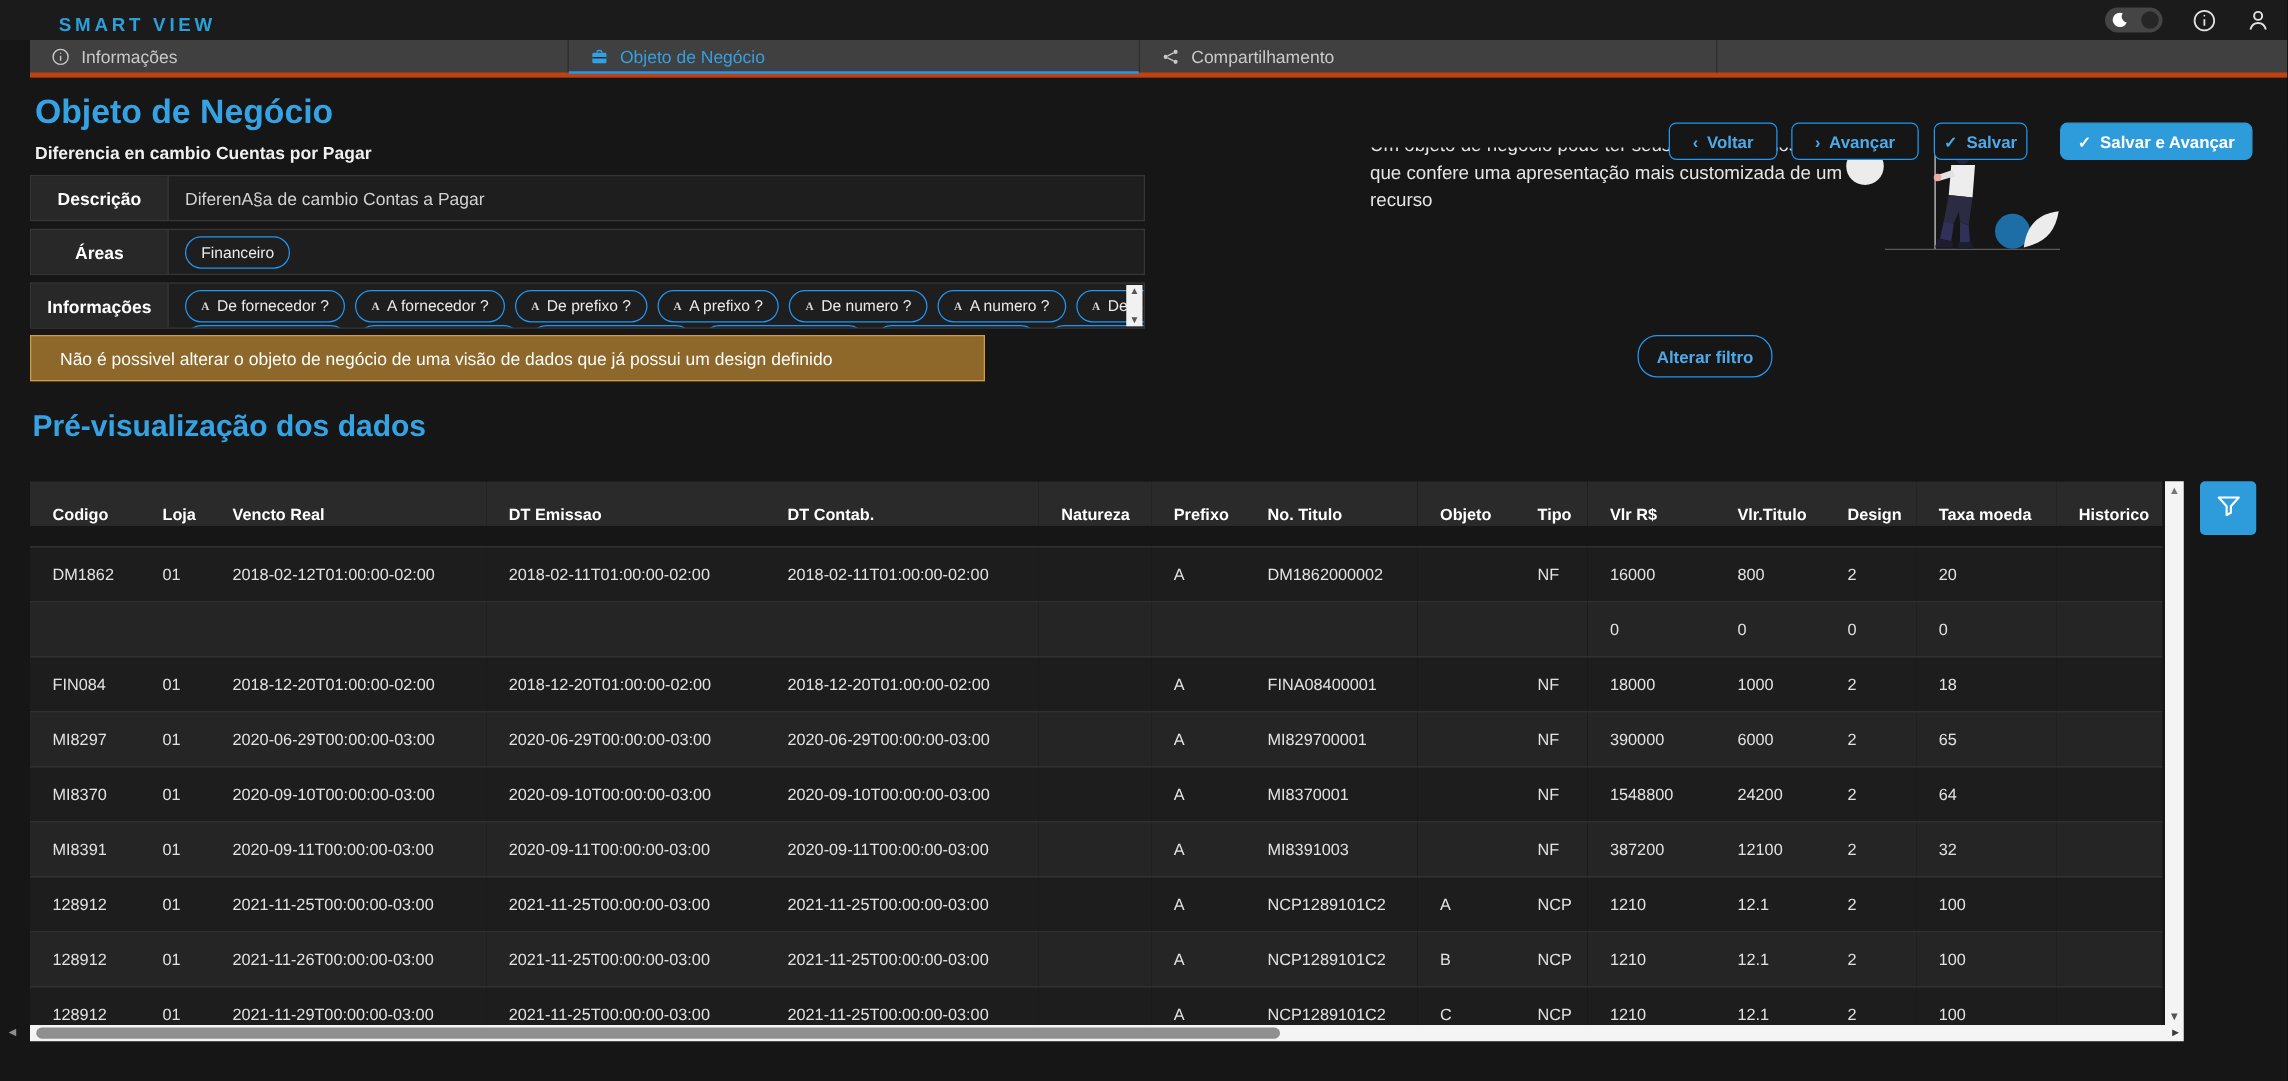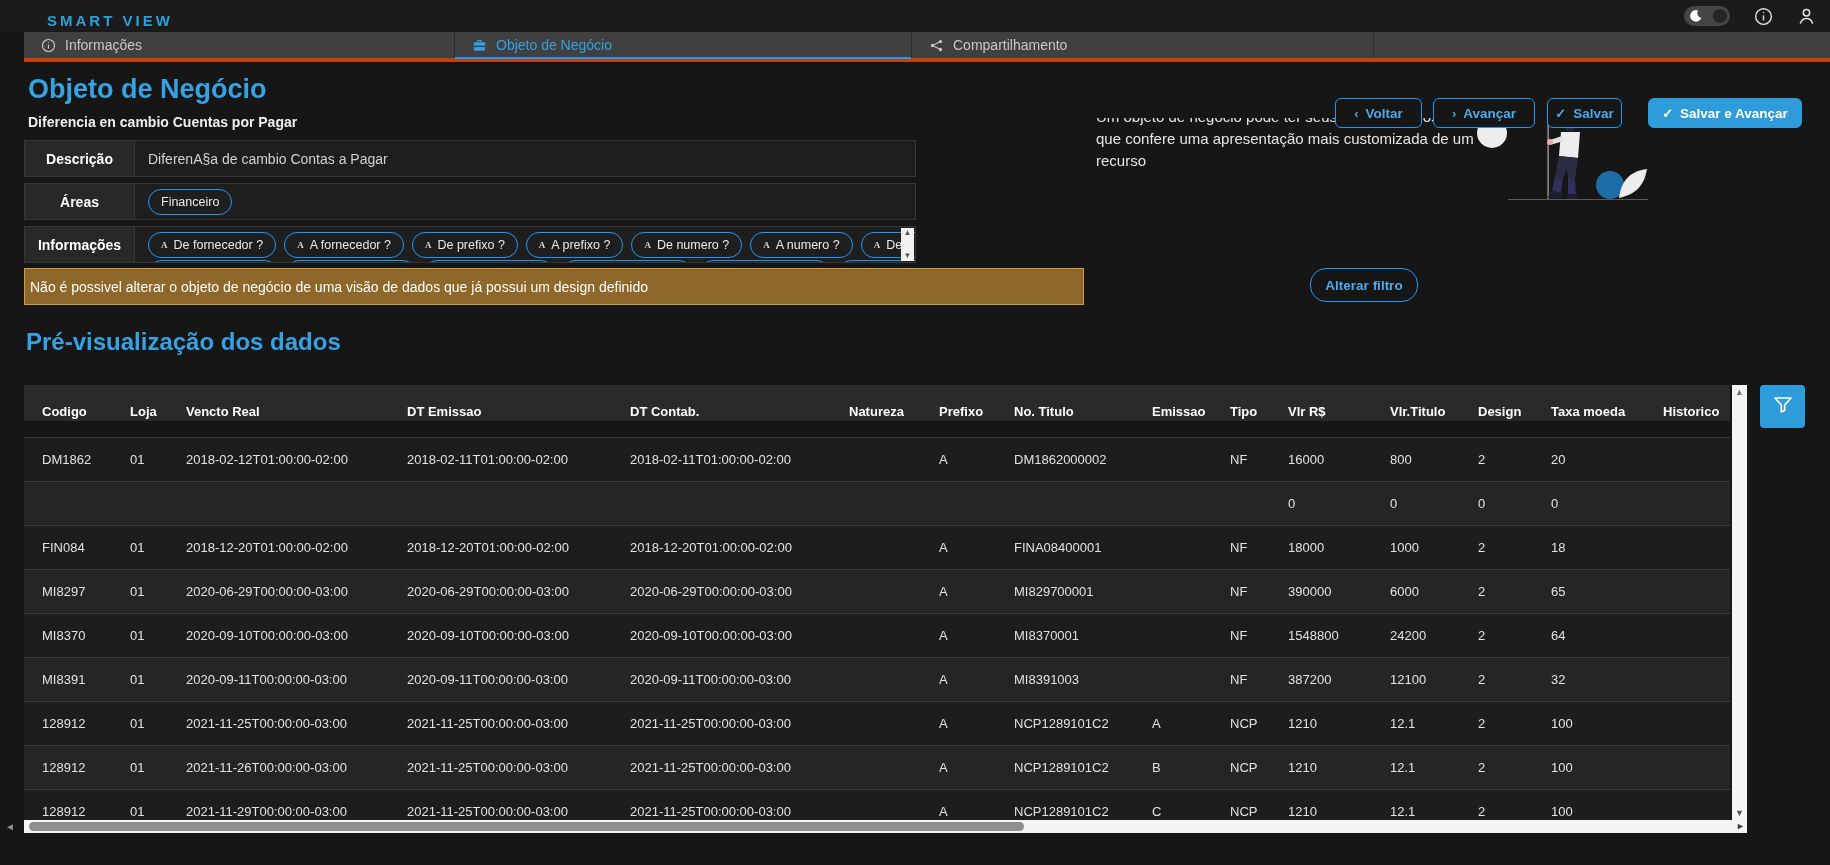--- a/index.html
+++ b/index.html
@@ -43,21 +43,21 @@
   .frow-label { width:110px; background:#282828; color:#fff; font-weight:bold; font-size:14px; display:flex; align-items:center; justify-content:center; border-right:1px solid #363636; }
   .frow-value { flex:1; display:flex; align-items:center; padding-left:13px; color:#d2d2d2; font-size:14px; position:relative; overflow:hidden; }
   .chips { display:flex; gap:8px; align-items:center; }
   .chip { height:26px; border:1px solid #2196f3; border-radius:13px; display:inline-flex; align-items:center; gap:6px; padding:0 12px; color:#eaeaea; font-size:12.5px; white-space:nowrap; cursor:pointer; background:transparent; }
   .chip-a { font-size:9px; font-weight:bold; color:#d8d8d8; font-family:"Liberation Serif", serif; }
   .chips-row2 { position:absolute; left:13px; top:33px; display:flex; gap:8px; }
   .chip.ghost { width:130px; }
   .mini-vscroll { position:absolute; right:1px; top:1px; bottom:1px; width:13px; background:#f1f1f1; display:flex; flex-direction:column; justify-content:space-between; align-items:center; cursor:pointer; }
   .mini-vscroll span { font-size:8px; color:#555; line-height:10px; }
 
-  .warning { position:absolute; left:24px; top:268px; width:1060px; height:37px; background:#8d682a; border:1px solid #d19b3f; color:#fdfdfd; display:flex; align-items:center; padding-left:5px; font-size:14px; z-index:3;text-align:center; }
+  .warning { position:absolute; left:24px; top:268px; width:764px; height:37px; background:#8d682a; border:1px solid #d19b3f; color:#fdfdfd; display:flex; align-items:center; padding-left:23px; font-size:14px; z-index:3;text-align:center; }
 
   .preview-title { position:absolute; left:26px; top:328px; font-size:24px; font-weight:bold; color:#35a3e3; }
 
   
   .table-clip { position:absolute; left:24px; top:385px; width:1706px; height:435px; overflow:hidden; }
   table { border-collapse:collapse; table-layout:fixed; width:1706px; }
   thead th { height:36px; background:#2a2a2a; color:#fff; font-size:13px; font-weight:bold; text-align:left; padding:16px 4px 0 18px; overflow:hidden; white-space:nowrap; }
   tbody tr.spacer td { height:16px; background:#161616; border:none; }
   tbody td { height:44px; padding:0 4px 0 18px; color:#e2e2e2; font-size:13px; border-top:1px solid #3a3a3a; overflow:hidden; white-space:nowrap; }
   tbody tr.dark td { background:#1d1d1d; }
@@ -291,21 +291,21 @@
       <thead>
           <tr id="tbl-head">
             <th>Codigo</th>
             <th>Loja</th>
             <th>Vencto Real</th>
             <th>DT Emissao</th>
             <th>DT Contab.</th>
             <th>Natureza</th>
             <th>Prefixo</th>
             <th>No. Titulo</th>
-            <th>Emissao</th>
+            <th>Objeto</th>
             <th>Tipo</th>
             <th>Vlr R$</th>
             <th>Vlr.Titulo</th>
             <th>Design</th>
             <th>Taxa moeda</th>
             <th>Historico</th>
           </tr>
         </thead>
       <tbody id="tbl-body">
           <tr class="spacer">

